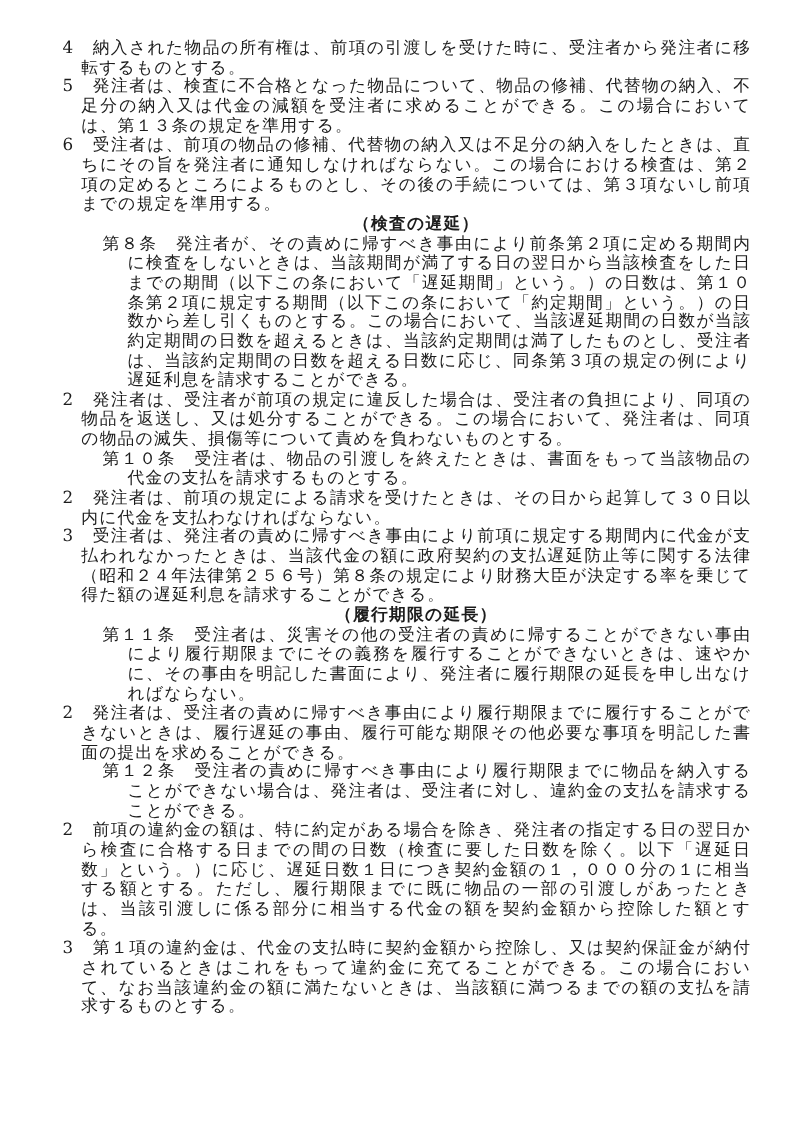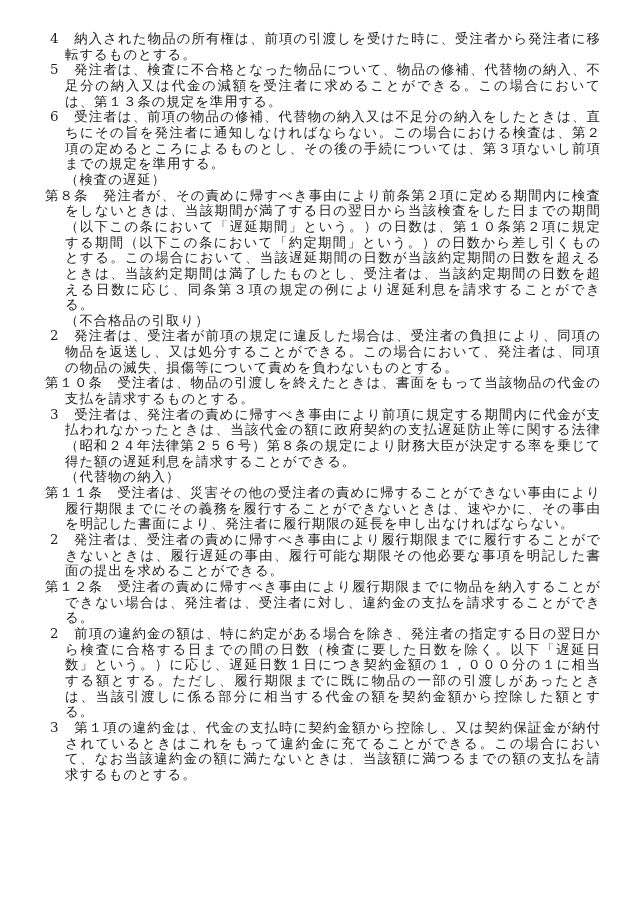--- a/index.html
+++ b/index.html
@@ -28,50 +28,52 @@
     text-align: justify;
     text-justify: inter-ideograph;
   }
   .para {
     margin: 0;
   }
   
   .para.article {
     padding-left: 20px;
     text-indent: -20px;
+    margin-left: 37px;
   }
   
   .para.item {
     padding-left: 20px;
     text-indent: -15px;
   }
   
   .para.heading {
     padding-left: 20px;
     text-indent: 0;
-    text-align: left;
+    text-align: center;
+    font-weight: bold;
   }
   .num, .label {
     white-space: pre;
   }
 </style>
 </head>
 <body>
 
 <div class="page" style="background: rgb(255, 255, 255);">
   <div class="doc" style="color: rgb(28, 28, 28);">
       <p class="para item"><span class="num">4　</span>納入された物品の所有権は、前項の引渡しを受けた時に、受注者から発注者に移転するものとする。</p>
       <p class="para item"><span class="num">5　</span>発注者は、検査に不合格となった物品について、物品の修補、代替物の納入、不足分の納入又は代金の減額を受注者に求めることができる。この場合においては、第１３条の規定を準用する。</p>
       <p class="para item"><span class="num">6　</span>受注者は、前項の物品の修補、代替物の納入又は不足分の納入をしたときは、直ちにその旨を発注者に通知しなければならない。この場合における検査は、第２項の定めるところによるものとし、その後の手続については、第３項ないし前項までの規定を準用する。</p>
       <p class="para heading">（検査の遅延）</p>
       <p class="para article"><span class="label">第８条　</span>発注者が、その責めに帰すべき事由により前条第２項に定める期間内に検査をしないときは、当該期間が満了する日の翌日から当該検査をした日までの期間（以下この条において「遅延期間」という。）の日数は、第１０条第２項に規定する期間（以下この条において「約定期間」という。）の日数から差し引くものとする。この場合において、当該遅延期間の日数が当該約定期間の日数を超えるときは、当該約定期間は満了したものとし、受注者は、当該約定期間の日数を超える日数に応じ、同条第３項の規定の例により遅延利息を請求することができる。</p>
-      <p class="para heading">（不合格品の引取り）</p>
       <p class="para item"><span class="num">2　</span>発注者は、受注者が前項の規定に違反した場合は、受注者の負担により、同項の物品を返送し、又は処分することができる。この場合において、発注者は、同項の物品の滅失、損傷等について責めを負わないものとする。</p>
       <p class="para article"><span class="label">第１０条　</span>受注者は、物品の引渡しを終えたときは、書面をもって当該物品の代金の支払を請求するものとする。</p>
+      <p class="para item"><span class="num">2　</span>発注者は、前項の規定による請求を受けたときは、その日から起算して３０日以内に代金を支払わなければならない。</p>
       <p class="para item"><span class="num">3　</span>受注者は、発注者の責めに帰すべき事由により前項に規定する期間内に代金が支払われなかったときは、当該代金の額に政府契約の支払遅延防止等に関する法律（昭和２４年法律第２５６号）第８条の規定により財務大臣が決定する率を乗じて得た額の遅延利息を請求することができる。</p>
-      <p class="para heading">（代替物の納入）</p>
+      <p class="para heading">（履行期限の延長）</p>
       <p class="para article"><span class="label">第１１条　</span>受注者は、災害その他の受注者の責めに帰することができない事由により履行期限までにその義務を履行することができないときは、速やかに、その事由を明記した書面により、発注者に履行期限の延長を申し出なければならない。</p>
       <p class="para item"><span class="num">2　</span>発注者は、受注者の責めに帰すべき事由により履行期限までに履行することができないときは、履行遅延の事由、履行可能な期限その他必要な事項を明記した書面の提出を求めることができる。</p>
       <p class="para article"><span class="label">第１２条　</span>受注者の責めに帰すべき事由により履行期限までに物品を納入することができない場合は、発注者は、受注者に対し、違約金の支払を請求することができる。</p>
       <p class="para item"><span class="num">2　</span>前項の違約金の額は、特に約定がある場合を除き、発注者の指定する日の翌日から検査に合格する日までの間の日数（検査に要した日数を除く。以下「遅延日数」という。）に応じ、遅延日数１日につき契約金額の１，０００分の１に相当する額とする。ただし、履行期限までに既に物品の一部の引渡しがあったときは、当該引渡しに係る部分に相当する代金の額を契約金額から控除した額とする。</p>
       <p class="para item"><span class="num">3　</span>第１項の違約金は、代金の支払時に契約金額から控除し、又は契約保証金が納付されているときはこれをもって違約金に充てることができる。この場合において、なお当該違約金の額に満たないときは、当該額に満つるまでの額の支払を請求するものとする。</p>
     </div>
 </div>
 
 </body></html>

